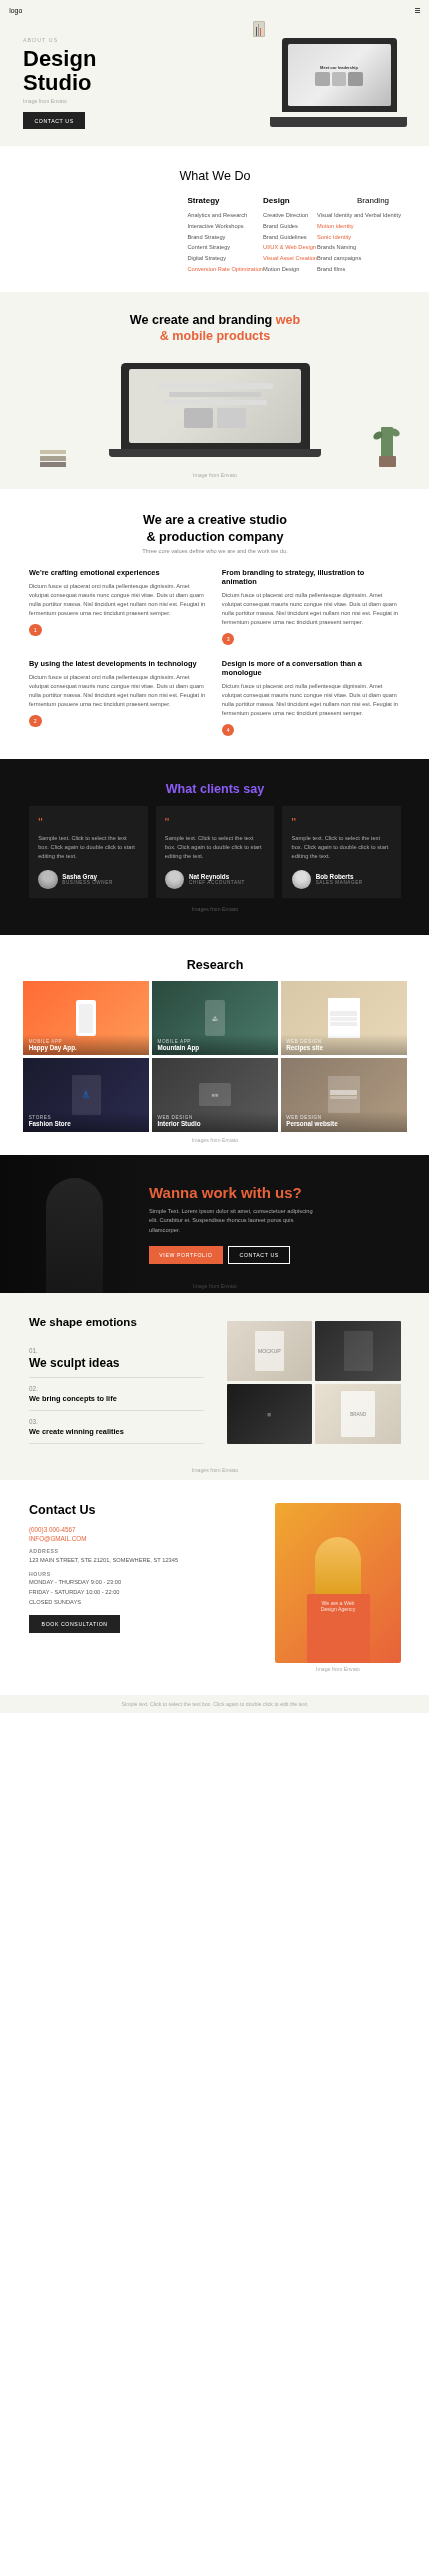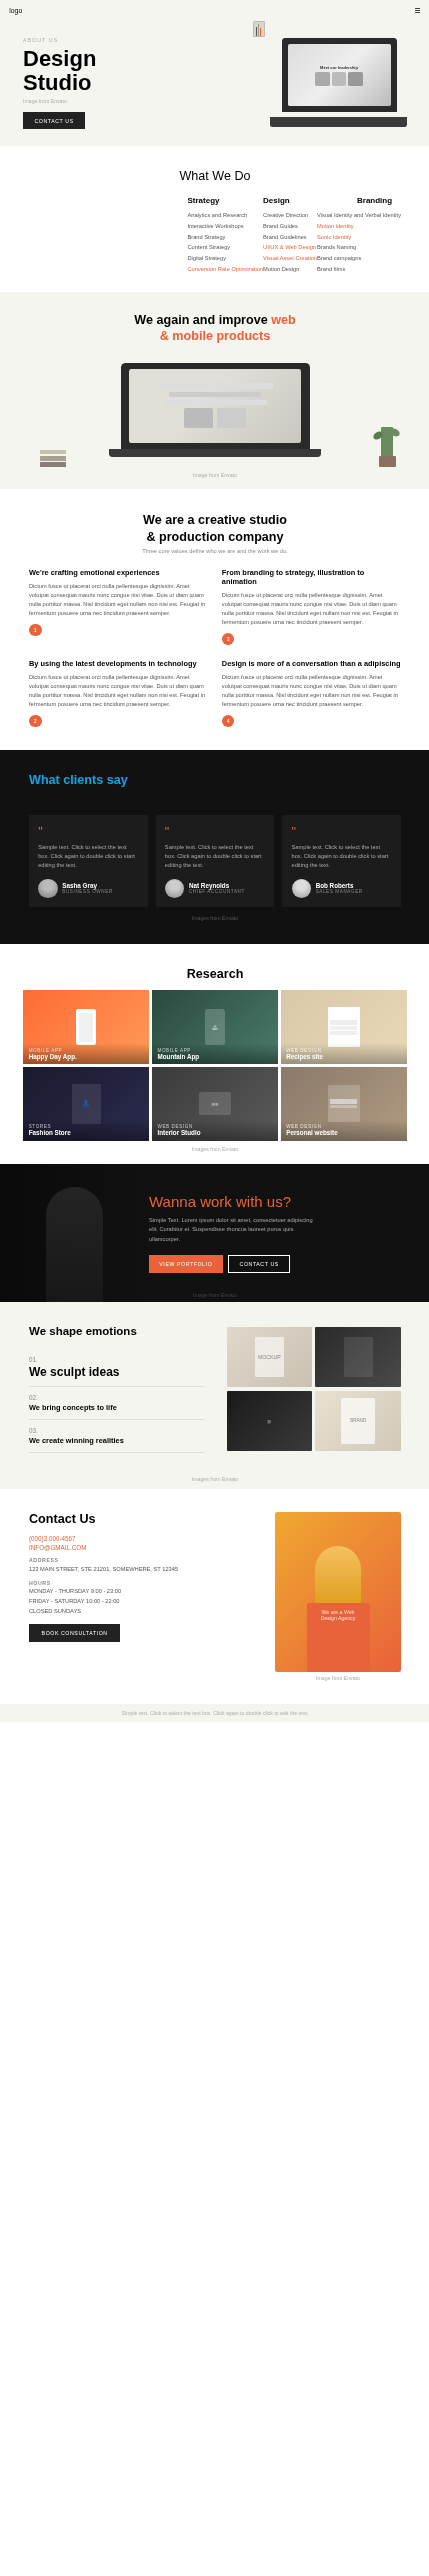--- a/index.html
+++ b/index.html
@@ -71,34 +71,34 @@
     <div>
       <h3 style="font-size:8px; font-weight:bold; margin-bottom:4.6px;">Design</h3>
       <div style="font-size:5.7px; color:#555; line-height:1.9;">Creative Direction</div>
       <div style="font-size:5.7px; color:#555; line-height:1.9;">Brand Guides</div>
       <div style="font-size:5.7px; color:#555; line-height:1.9;">Brand Guidelines</div>
       <a href="#" style="font-size:5.7px; color:#e8623a; text-decoration:none; display:block; line-height:1.9;">UI/UX &amp; Web Design</a>
       <a href="#" style="font-size:5.7px; color:#e8623a; text-decoration:none; display:block; line-height:1.9;">Visual Asset Creation</a>
       <div style="font-size:5.7px; color:#555; line-height:1.9;">Motion Design</div>
     </div>
     <div>
-      <h3 style="font-size:8px; font-weight:bold; margin-bottom:4.6px;padding-left:40px;">Branding</h3>
+      <h3 style="font-size:8px; font-weight:normal; margin-bottom:4.6px;padding-left:40px;">Branding</h3>
       <div style="font-size:5.7px; color:#555; line-height:1.9;">Visual Identity and Verbal Identity</div>
       <a href="#" style="font-size:5.7px; color:#e8623a; text-decoration:none; display:block; line-height:1.9;">Motion identity</a>
       <a href="#" style="font-size:5.7px; color:#e8623a; text-decoration:none; display:block; line-height:1.9;">Sonic Identity</a>
       <div style="font-size:5.7px; color:#555; line-height:1.9;">Brands Naming</div>
       <div style="font-size:5.7px; color:#555; line-height:1.9;">Brand campaigns</div>
       <div style="font-size:5.7px; color:#555; line-height:1.9;">Brand films</div>
     </div>
   </div>
 </section>
 
 <section style="background:#f5f5f0; padding:20.6px 23px 11.5px; text-align:center;">
   <h2 style="font-size:12.6px; font-weight:bold; margin-bottom:2.3px;">
-    <span>We again and improve</span>
+    <span>We create and branding</span>
     <span style="color:#e8623a;"> web</span>
   </h2>
   <h2 style="font-size:12.6px; font-weight:bold; color:#e8623a; margin-bottom:9.2px;">&amp; mobile products</h2>
 
   <div style="width:100%; height:115px; display:flex; align-items:center; justify-content:center; position:relative;">
 
     <div style="position:absolute; left:17px; bottom:0; display:flex; flex-direction:column; gap:1.7px;">
       <div style="width:26px; height:4.6px; background:#c8c0a8; border-radius:0.6px;"></div>
       <div style="width:26px; height:4.6px; background:#a8a090; border-radius:0.6px;"></div>
       <div style="width:26px; height:4.6px; background:#888078; border-radius:0.6px;"></div>
@@ -150,29 +150,29 @@
       <h3 style="font-size:7.4px; font-weight:bold; margin-bottom:4.6px;">From branding to strategy, illustration to animation</h3>
       <p style="font-size:5.7px; color:#555; line-height:1.6;">Dictum fusce ut placerat orci nulla pellentesque dignissim. Amet volutpat consequat mauris nunc congue nisi vitae. Duis ut diam quam nulla porttitor massa. Nisl tincidunt eget nullam non nisi est. Feugiat in fermentum posuere urna nec tincidunt praesent semper.</p>
       <div style="width:12.6px; height:12.6px; background:#e8623a; color:#fff; border-radius:50%; display:flex; align-items:center; justify-content:center; font-size:5.2px; margin-top:5.7px;">3</div>
     </div>
     <div>
       <h3 style="font-size:7.4px; font-weight:bold; margin-bottom:4.6px;">By using the latest developments in technology</h3>
       <p style="font-size:5.7px; color:#555; line-height:1.6;">Dictum fusce ut placerat orci nulla pellentesque dignissim. Amet volutpat consequat mauris nunc congue nisi vitae. Duis ut diam quam nulla porttitor massa. Nisl tincidunt eget nullam non nisi est. Feugiat in fermentum posuere urna nec tincidunt praesent semper.</p>
       <div style="width:12.6px; height:12.6px; background:#e8623a; color:#fff; border-radius:50%; display:flex; align-items:center; justify-content:center; font-size:5.2px; margin-top:5.7px;">2</div>
     </div>
     <div>
-      <h3 style="font-size:7.4px; font-weight:bold; margin-bottom:4.6px;">Design is more of a conversation than a adipiscing</h3>
+      <h3 style="font-size:7.4px; font-weight:bold; margin-bottom:4.6px;">Design is more of a conversation than a monologue</h3>
       <p style="font-size:5.7px; color:#555; line-height:1.6;">Dictum fusce ut placerat orci nulla pellentesque dignissim. Amet volutpat consequat mauris nunc congue nisi vitae. Duis ut diam quam nulla porttitor massa. Nisl tincidunt eget nullam non nisi est. Feugiat in fermentum posuere urna nec tincidunt praesent semper.</p>
       <div style="width:12.6px; height:12.6px; background:#e8623a; color:#fff; border-radius:50%; display:flex; align-items:center; justify-content:center; font-size:5.2px; margin-top:5.7px;">4</div>
     </div>
   </div>
 </section>
 
 <section style="background:#111; padding:23px 29px;">
-  <h2 style="text-align:left; font-size:12.6px; font-weight:bold; color:#0ea5e9; margin-bottom:28px;">What clients say</h2>
+  <h2 style="text-align:center; font-size:12.6px; font-weight:bold; color:#8b5cf6; margin-bottom:10px;">What clients say</h2>
   <div style="display:flex; gap:8px;">
     <div style="flex:1; background:#1c1c1c; padding:9.2px;">
       <div style="color:#e8623a; font-size:12.6px; margin-bottom:4.6px;">"</div>
       <p style="font-size:5.7px; color:#aaa; line-height:1.6; margin-bottom:8px;">Sample text. Click to select the text box. Click again to double click to start editing the text.</p>
       <div style="display:flex; align-items:center; gap:4.6px;">
         <div style="width:19.5px; height:19.5px; border-radius:50%; background:linear-gradient(135deg,#888,#555); overflow:hidden; flex-shrink:0;">
           <div style="width:100%; height:100%; background:radial-gradient(circle at 50% 35%, #bbb 30%, #777 100%);"></div>
         </div>
         <div>
           <div style="font-size:6.3px; color:#fff; font-weight:bold;">Sasha Gray</div>
@@ -275,31 +275,31 @@
   </div>
   <div style="font-size:5.2px; color:#aaa; text-align:center; margin-top:5.7px;">Images from Envato</div>
 </section>
 
 <section style="background:#111; padding:29px 23px; display:flex; align-items:center; justify-content:space-between; min-height:126px; position:relative; overflow:hidden;">
 
   <div style="position:absolute; left:0; top:0; bottom:0; width:149px; background:linear-gradient(to right, #0a0a0a, transparent); display:flex; align-items:flex-end; justify-content:center;">
     <div style="width:57px; height:115px; background:linear-gradient(to bottom, #2a2a2a, #1a1a1a); border-radius:29px 29px 0 0; opacity:0.8;"></div>
   </div>
   <div style="position:relative; z-index:1; margin-left:126px;">
-    <h2 style="font-size:15px; font-weight:normal; color:#e8623a; margin-bottom:5.7px;">Wanna work with us?</h2>
+    <h2 style="font-size:15px; font-weight:bold; color:#e8623a; margin-bottom:5.7px;">Wanna work with us?</h2>
     <p style="font-size:5.7px; color:#aaa; margin-bottom:10.3px; max-width:172px; line-height:1.7;">Simple Text. Lorem ipsum dolor sit amet, consectetuer adipiscing elit. Curabitur et. Suspendisse rhoncus laoreet purus quis ullamcorper.</p>
     <div style="display:flex; gap:5.7px;">
       <button style="background:#e8623a; color:#fff; border:none; padding:5.2px 10.3px; font-size:5.2px; cursor:pointer; letter-spacing:0.6px;">VIEW PORTFOLIO</button>
       <button style="background:transparent; color:#fff; border:0.6px solid #fff; padding:5.2px 10.3px; font-size:5.2px; cursor:pointer; letter-spacing:0.6px;">CONTACT US</button>
     </div>
   </div>
   <div style="position:absolute; bottom:4.6px; left:0; right:0; text-align:center; font-size:5.2px; color:#444;">Image from Envato</div>
 </section>
 
-<section style="background:#f5f5f0; padding:23px 29px; display:flex; align-items:center; gap:23px;">
+<section style="background:#f5f5f0; padding:23px 29px; display:flex; align-items:flex-end; gap:23px;">
   <div style="flex:1;">
     <h2 style="font-size:11.5px; font-weight:bold; margin-bottom:11.5px;">We shape emotions</h2>
     <div style="border-bottom:0.6px solid #ddd; padding:6.9px 0;">
       <div style="font-size:6.3px; color:#888; margin-bottom:2.3px;">01.</div>
       <h3 style="font-size:12px; font-weight:bold;">We sculpt ideas</h3>
     </div>
     <div style="border-bottom:0.6px solid #ddd; padding:6.9px 0;">
       <div style="font-size:6.3px; color:#888; margin-bottom:2.3px;">02.</div>
       <h3 style="font-size:7.4px; font-weight:bold;">We bring concepts to life</h3>
     </div>

